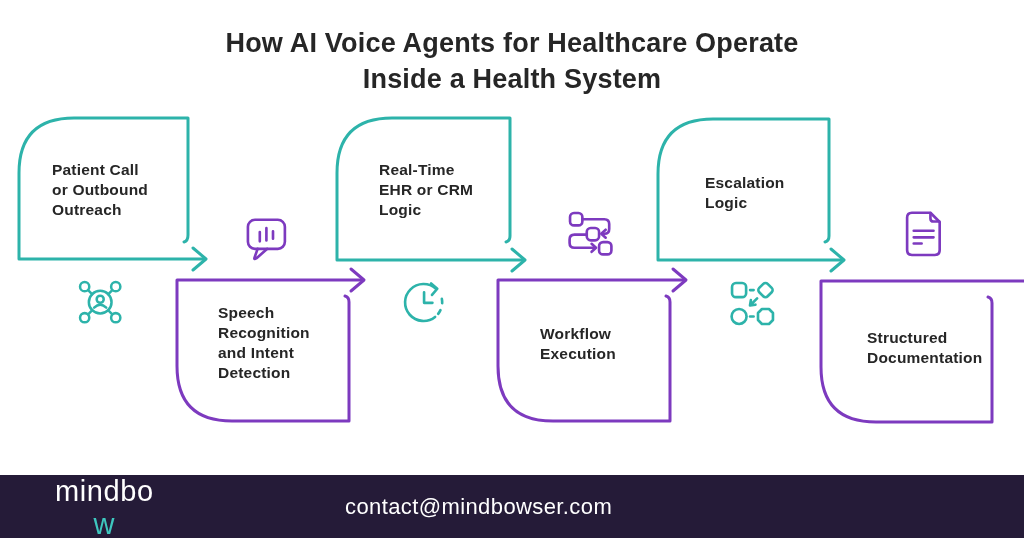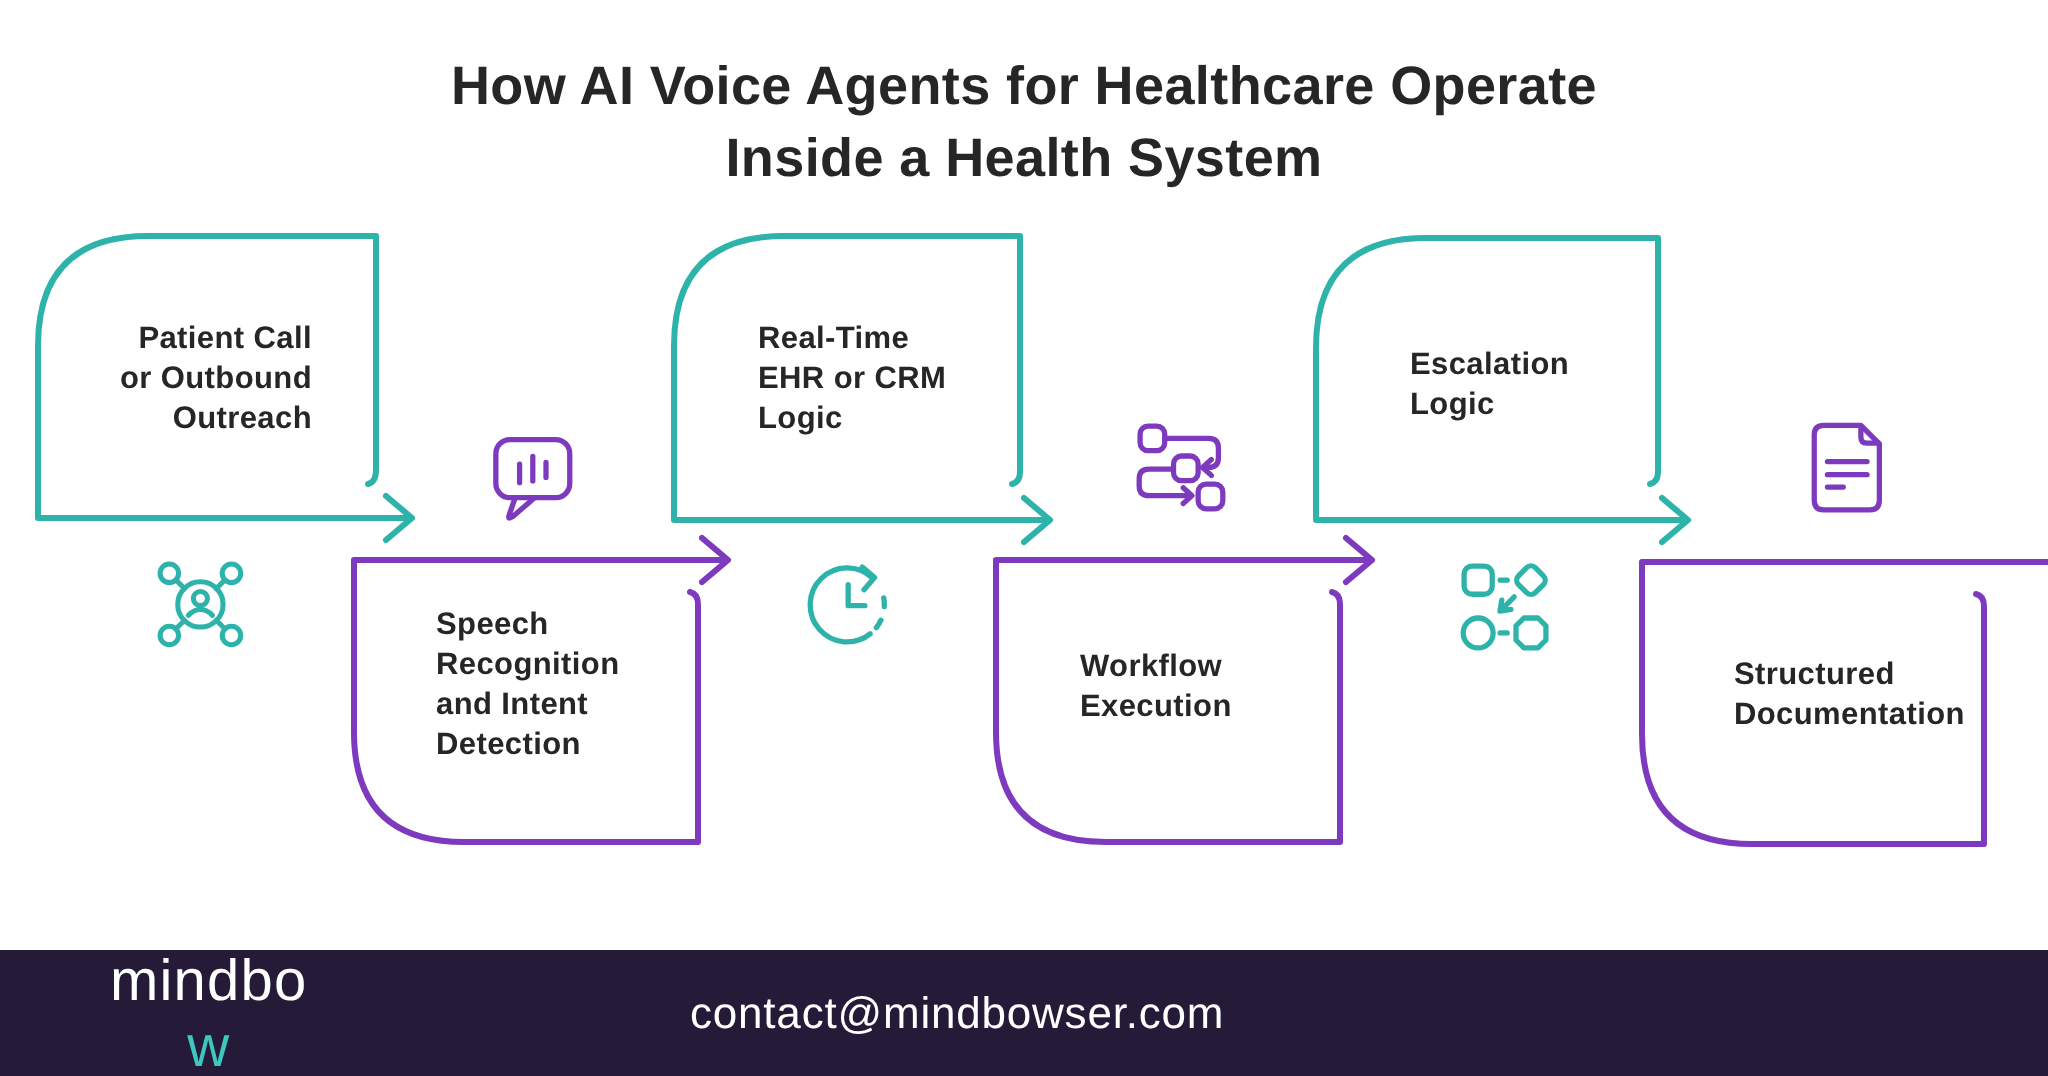--- a/index.html
+++ b/index.html
@@ -117,21 +117,21 @@
       <path class="ln stroke-teal" d="M42 37.5 H50 L54.5 42 V50 L50 54.5 H42 L37.5 50 V42 Z"></path>
     </g>
 
     <g transform="translate(897,207) scale(0.88)">
       <path class="ln stroke-purple" d="M38 6.5 H17 Q11.5 6.5 11.5 12 V49 Q11.5 54.5 17 54.5 H43 Q48.5 54.5 48.5 49 V17 Z"></path>
       <path class="ln stroke-purple" d="M38 7 V13 Q38 16.5 41.5 16.5 H48" stroke-width="2.4"></path>
       <path class="ln stroke-purple" d="M19 27 H41.5 M19 34.5 H41.5 M19 41.5 H28"></path>
     </g>
   </svg>
 
-  <div class="step-label" style="left:52px;top:160px;width:104px;text-align:right;">Patient Call or Outbound Outreach</div>
+  <div class="step-label" style="left:52px;top:160px;width:104px;">Patient Call or Outbound Outreach</div>
   <div class="step-label" style="left:218px;top:303px;width:110px;">Speech Recognition and Intent Detection</div>
   <div class="step-label" style="left:379px;top:160px;width:110px;">Real-Time EHR or CRM Logic</div>
   <div class="step-label" style="left:540px;top:324px;width:95px;">Workflow Execution</div>
   <div class="step-label" style="left:705px;top:173px;width:95px;">Escalation Logic</div>
   <div class="step-label" style="left:843px;top:328px;width:136px;margin-left:24px;">Structured Documentation</div>
 
   <div class="footer">
     <div class="footer-item logo">
         <span>mindbo</span>
         <span class="accent">w</span>

